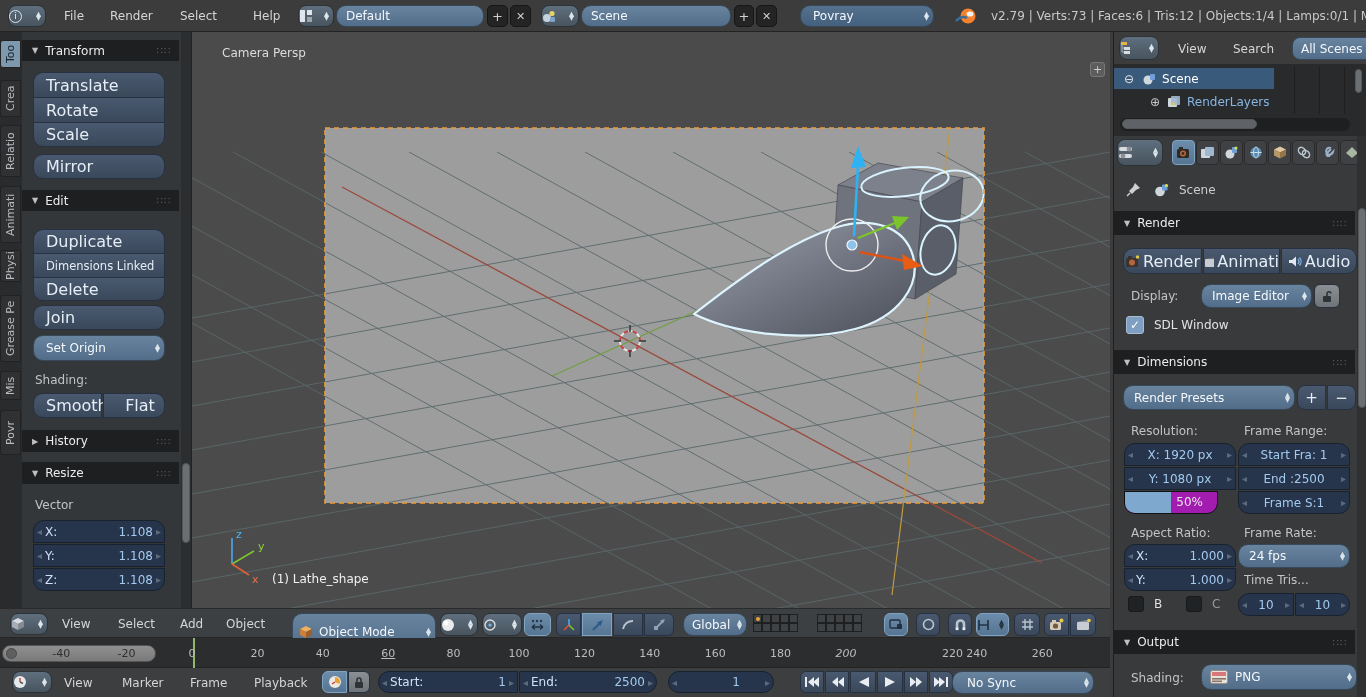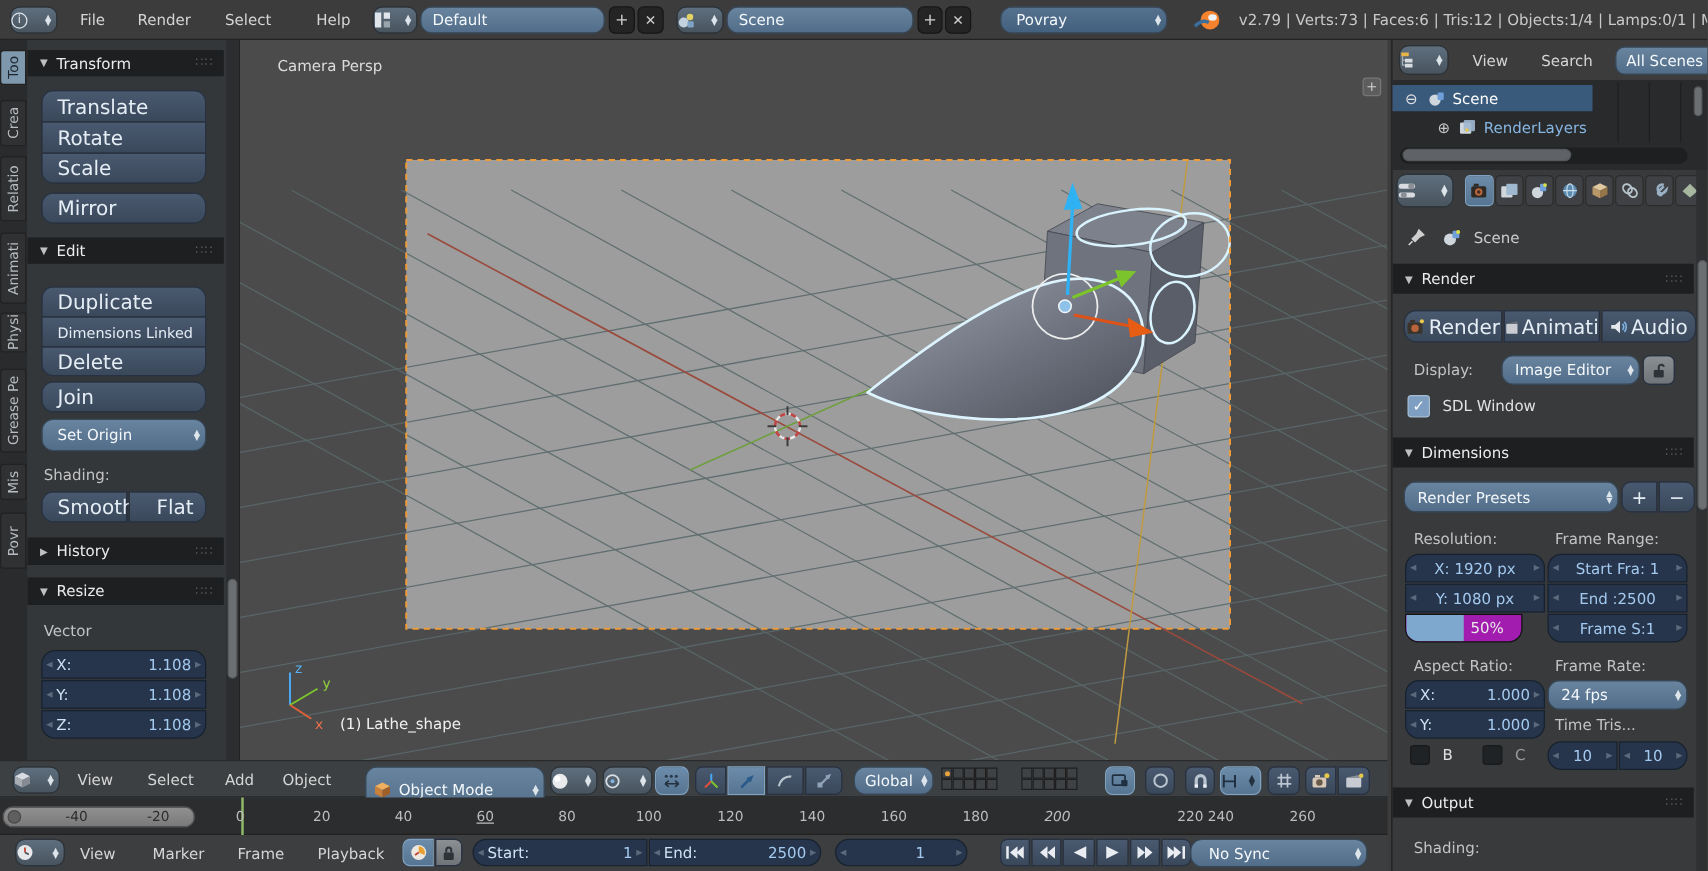--- a/index.html
+++ b/index.html
@@ -771,16 +771,26 @@
       <span>10</span>
       <span class="stepR" style="margin-left:auto">▸</span>
     </div>
 
   <div class="abs phead" style="left:0;top:494px;width:241px;height:24px">
       <span class="tri">▼</span>
       <span>Output</span>
       <span class="dots">∷∷</span>
     </div>
   <span class="abs lbl" style="left:17px;top:535px">Shading:</span>
+  <div class="abs dd" style="left:87px;top:528px;width:156px;height:26px;padding-left:8px;gap:7px">
+    <svg width="18" height="14">
+        <rect x="0.5" y="0.5" width="17" height="13" rx="2" fill="#e8e2dc" stroke="#9a9088"></rect>
+        <rect x="2" y="2" width="14" height="4" fill="#d87878"></rect>
+        <rect x="2" y="8" width="14" height="1.6" fill="#8a7468"></rect>
+        <rect x="2" y="10.5" width="10" height="1.6" fill="#8a7468"></rect>
+      </svg>
+    <span>PNG</span>
+      <span class="ud"></span>
+  </div>
   <div class="abs" style="left:243px;top:0;width:10px;height:561px;background:#2e3032">
     <div class="scrthumb abs" style="left:1px;top:72px;width:8px;height:200px"></div>
   </div>
 </div>
 
 </body></html>

